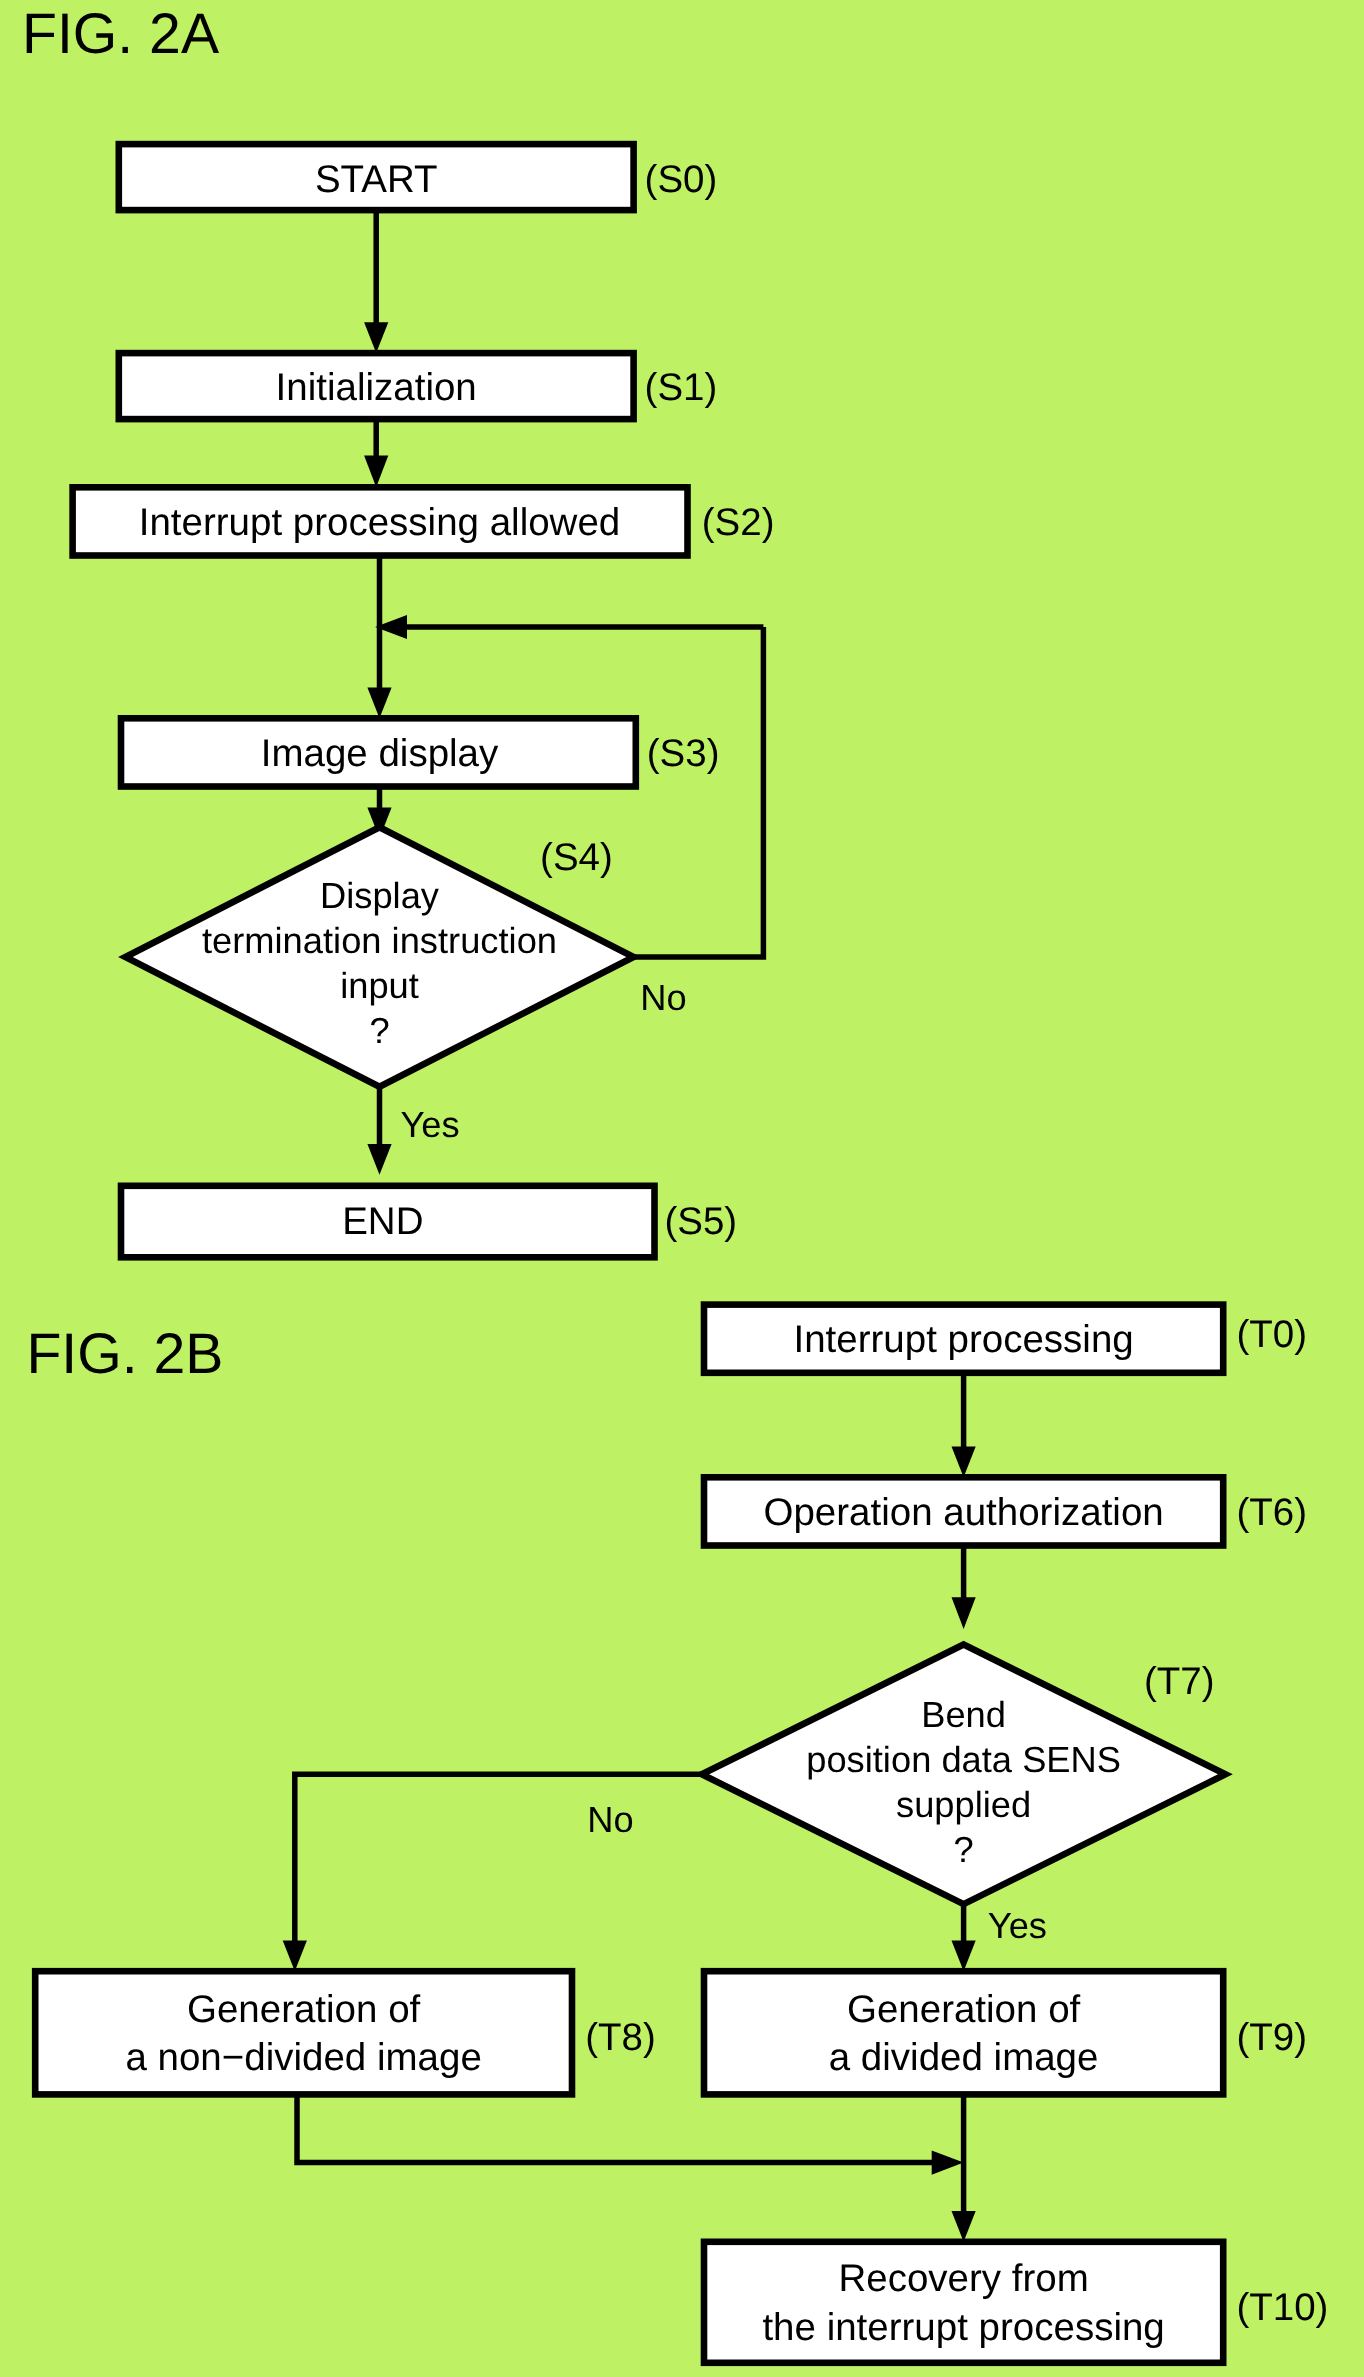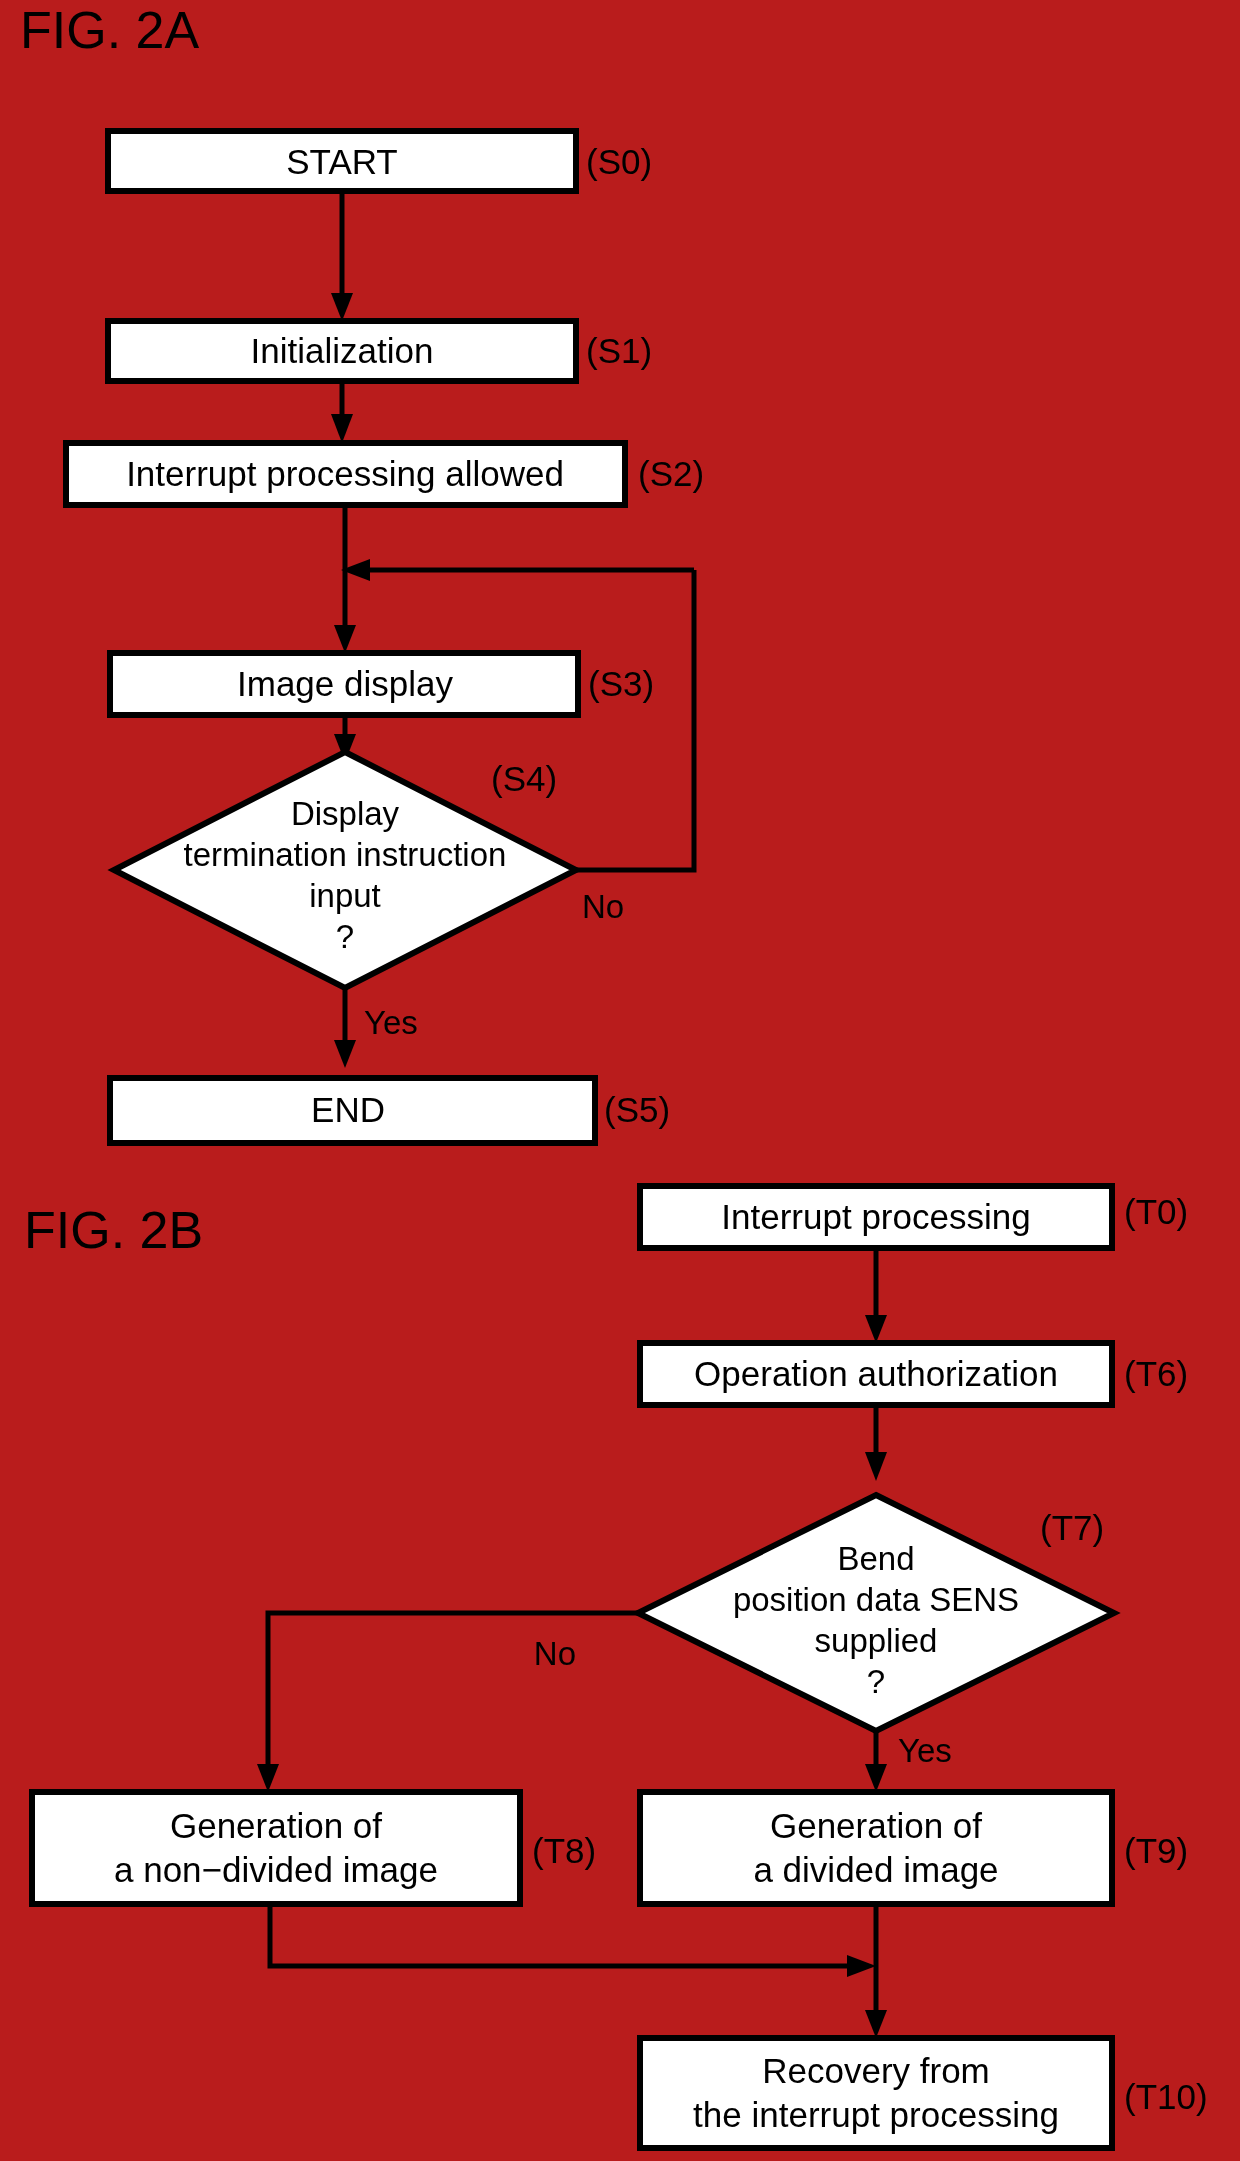--- a/index.html
+++ b/index.html
@@ -7,21 +7,21 @@
     padding: 0;
     background: #ffffff;
   }
   body {
     font-family: "Liberation Sans", sans-serif;
   }
   #page {
     position: relative;
     width: 1240px;
     height: 2161px;
-    background: #b91c1c;
+    background: #bef264;
     overflow: hidden;
   }
   svg.figure-canvas {
     position: absolute;
     left: 0;
     top: 0;
     width: 1240px;
     height: 2161px;
   }
   .shape-line {

